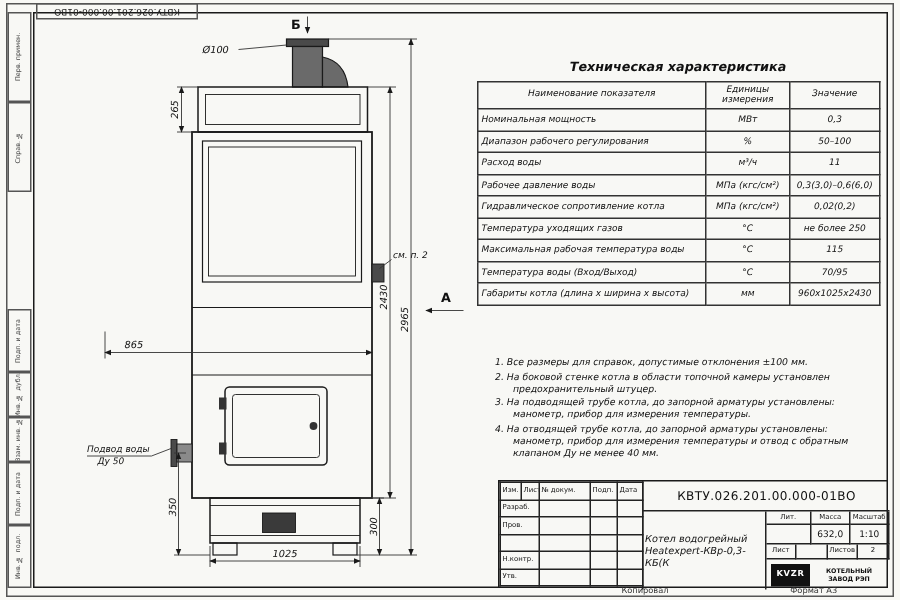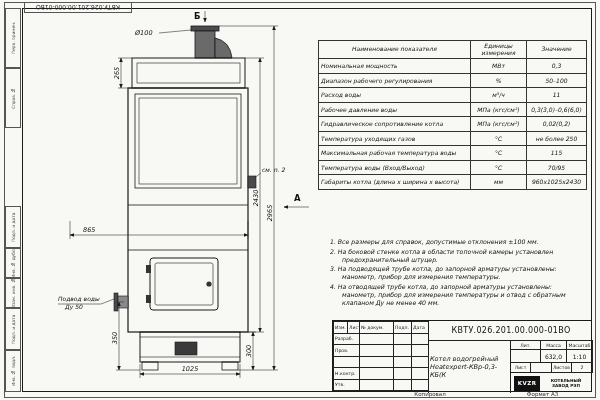--- a/index.html
+++ b/index.html
@@ -142,20 +142,21 @@
       <text transform="rotate(-90 247 205)" x="247" y="205" text-anchor="middle">2965</text>
       <text transform="rotate(-90 92 330)" x="92" y="330" text-anchor="middle">350</text>
       <text transform="rotate(-90 226 343)" x="226" y="343" text-anchor="middle">300</text>
       <text x="165" y="363" text-anchor="middle">1025</text>
       <text x="33" y="293" font-size="6">Подвод воды</text>
       <text x="40" y="301" font-size="6">Ду 50</text>
     </g>
   </svg>
 
   <div id="tech">
+    <div class="tt-title">Техническая характеристика</div>
     <table class="tt">
       <colgroup>
           <col style="width:152px">
           <col style="width:56px">
           <col style="width:60px">
         </colgroup>
       <tbody>
           <tr>
         <th>Наименование показателя</th>
         <th>Единицы измерения</th>

